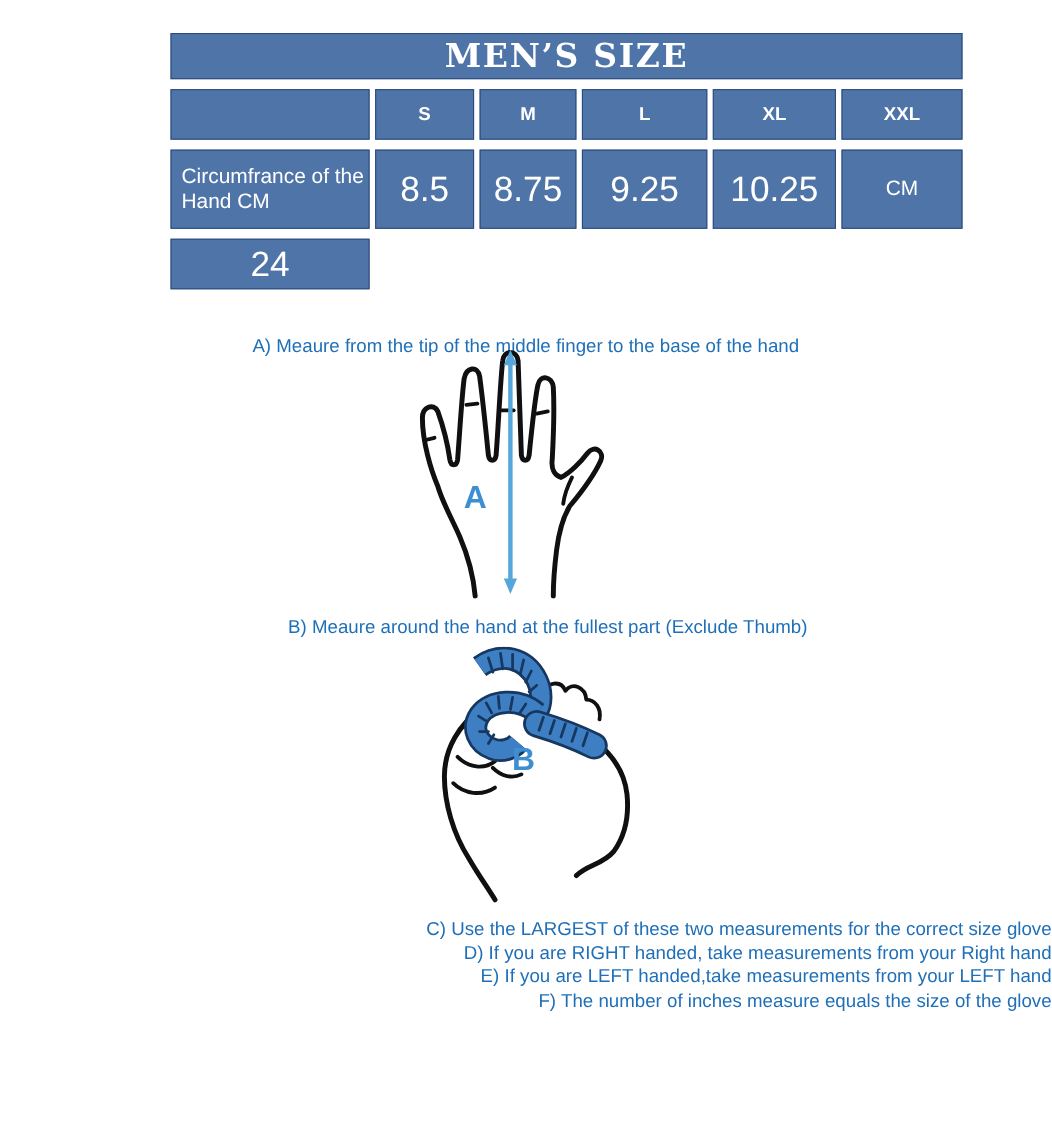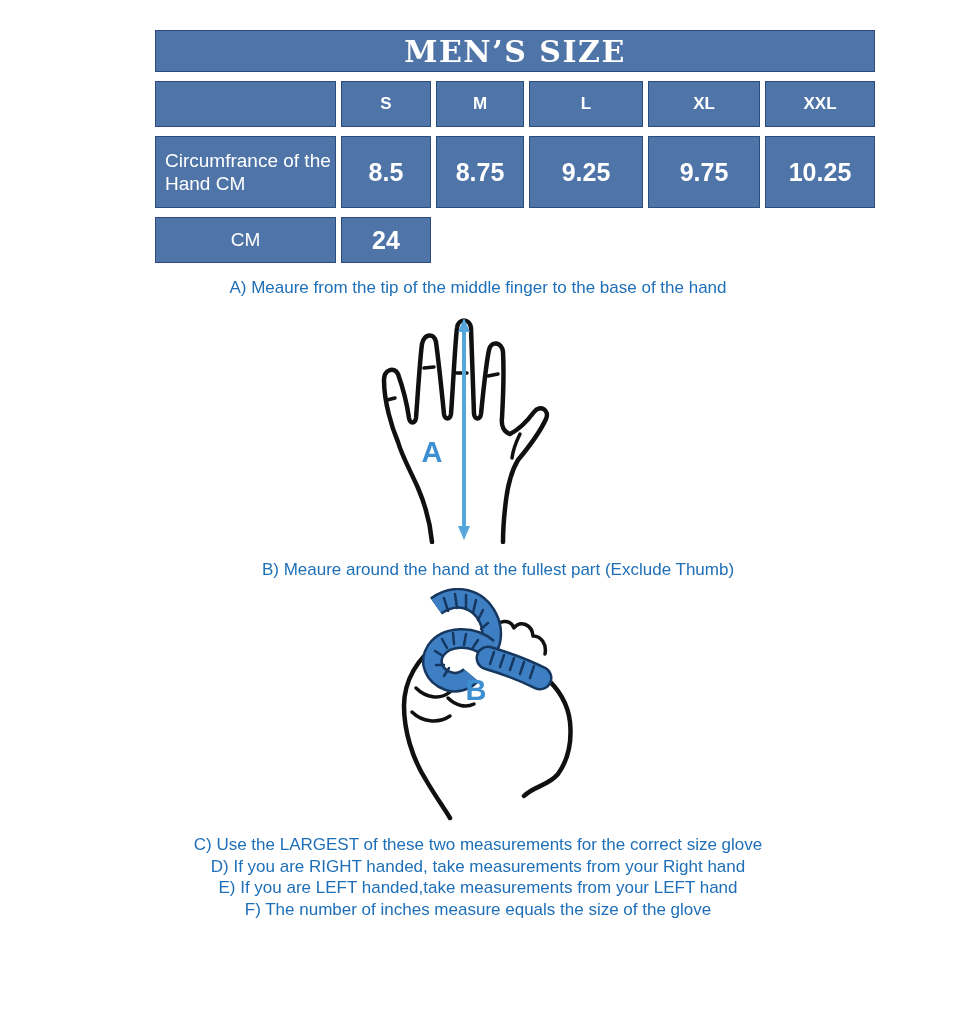--- a/index.html
+++ b/index.html
@@ -25,30 +25,30 @@
     box-sizing:border-box;
   }
   .cell.title{
     grid-column:1 / -1;
     font-family:"DejaVu Serif",serif;
     font-weight:bold;font-size:30px;letter-spacing:1.5px;
   }
   .cell.head{font-weight:bold;font-size:17px;}
   .cell.rowlabel{font-size:19px;line-height:1.22;justify-content:flex-start;padding-left:9px;}
   .cell.rowlabel.center{justify-content:center;padding-left:0;}
-  .cell.num{font-weight:bold;font-size:25px;}
+  .cell.num{font-weight:normal;font-size:32px;}
 
   
   .caption{
     position:absolute;left:0;width:956px;text-align:center;
     color:var(--caption-blue,#1e6fb8);font-size:17px;
   }
-  .caption-a{top:278px;}
+  .caption-a{top:305px;}
   .caption-b{top:560px;margin-left:20px;}
-  .notes{position:absolute;left:0;top:834px;width:956px;text-align:center;
+  .notes{position:absolute;left:0;top:834px;width:956px;text-align:right;
     color:var(--caption-blue,#1e6fb8);font-size:17px;}
   .notes p{margin:0;line-height:21.5px;}
 
   
   .figure{position:absolute;}
   .fig-a{left:374px;top:316px;}
   .fig-b{left:398px;top:588px;}
 
   .hand-line{fill:none;stroke:#101010;stroke-width:4.5;stroke-linecap:round;stroke-linejoin:round;}
   .hand-thin{fill:none;stroke:#101010;stroke-width:3.5;stroke-linecap:round;stroke-linejoin:round;}
@@ -73,21 +73,20 @@
     <div class="cell head">S</div>
     <div class="cell head">M</div>
     <div class="cell head">L</div>
     <div class="cell head">XL</div>
     <div class="cell head">XXL</div>
 
     <div class="cell rowlabel">Circumfrance of the Hand CM</div>
     <div class="cell num">8.5</div>
     <div class="cell num">8.75</div>
     <div class="cell num">9.25</div>
-    <div class="cell num">9.75</div>
     <div class="cell num">10.25</div>
 
     <div class="cell rowlabel center">CM</div>
     <div class="cell num">24</div>
   </div>
 
   <div class="caption caption-a">A) Meaure from the tip of the middle finger to the base of the hand</div>
 
   <div class="figure fig-a">
     <svg width="182" height="228" viewBox="0 0 182 228">

